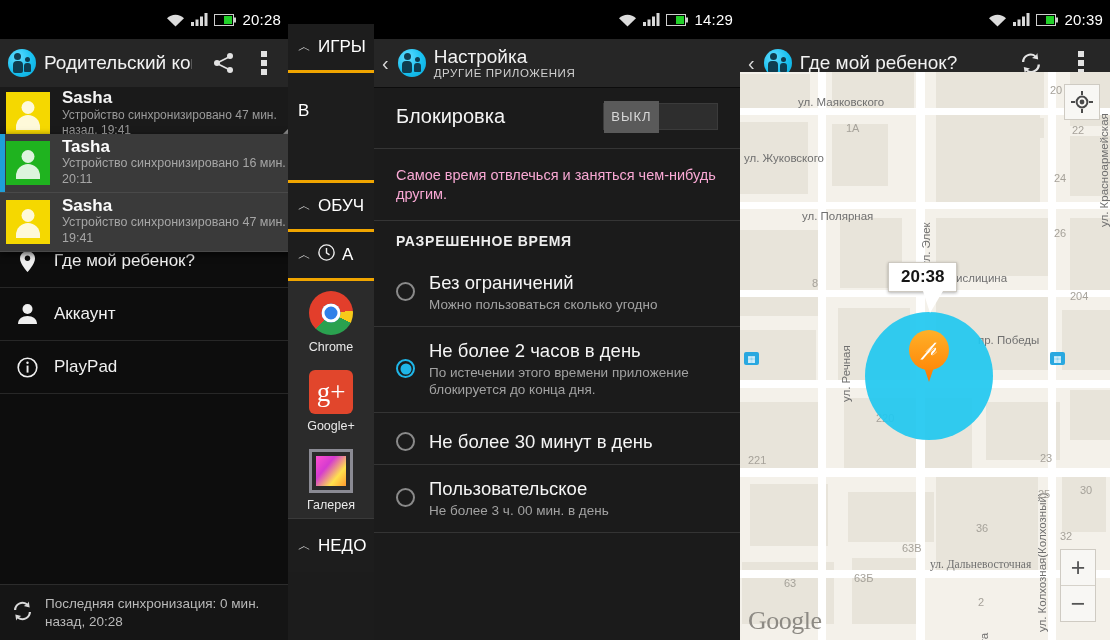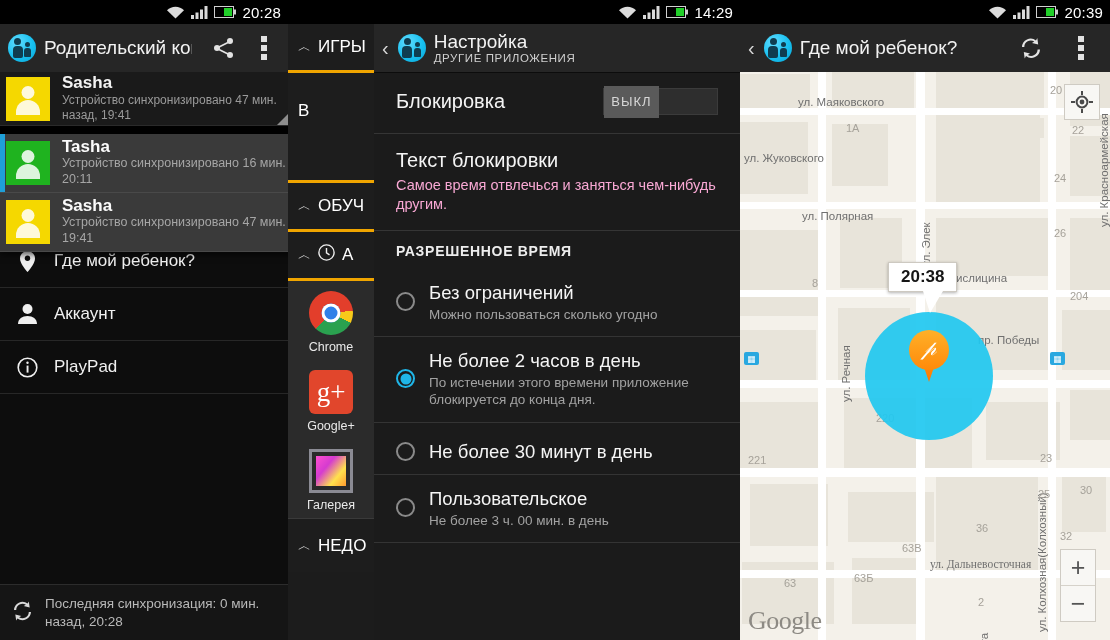--- a/index.html
+++ b/index.html
@@ -5,21 +5,21 @@
   * { margin:0; padding:0; box-sizing:border-box; }
   html,body{ width:1110px; height:640px; background:#000; overflow:hidden;
     font-family:"Liberation Sans", sans-serif; }
   .screen { position:absolute; top:0; height:640px; overflow:hidden; background:#000; }
   #panel-left   { left:0;   width:288px; }
   #panel-bg-strip{ left:288px; width:86px; background:#1c1c1c; }
   #panel-mid    { left:374px; width:366px; background:#1b1b1b; }
   #panel-right  { left:740px; width:370px; background:#f2efe9; }
 
   
-  .statusbar { height:24px; background:#000; display:flex; align-items:center;
+  .statusbar { height:39px; background:#000; display:flex; align-items:center;
     justify-content:flex-end; padding-right:7px; gap:6px; }
   .sb-time { color:#fff; font-size:15px; letter-spacing:.2px; }
   .ico-wifi, .ico-signal, .ico-batt { display:block; }
 
   
   .actionbar { height:48px; background:#262626; display:flex; align-items:center;
     padding:0 8px; gap:8px; position:relative;
     box-shadow:0 1px 0 #0c0c0c; }
   .appicon { width:28px; height:28px; border-radius:50%; flex:0 0 28px;
     background:radial-gradient(circle at 34% 30%, #62dcff 0%, #17c0f0 55%, #0aa6d6 100%);
@@ -372,21 +372,20 @@
 
   <div class="mid-body">
     <div class="toggle-row">
       <span class="set-title">Блокировка</span>
       <span class="switch">
         <span class="thumb">ВЫКЛ</span>
       </span>
     </div>
 
     <div class="set-row">
-      <div class="set-title">Текст блокировки</div>
       <div class="set-sub">Самое время отвлечься и заняться чем-нибудь другим.</div>
     </div>
 
     <div class="section-label" style="padding-top:12px;">РАЗРЕШЕННОЕ ВРЕМЯ</div>
 
     <div class="opt-row">
       <span class="radio"></span>
       <span class="opt-txt">
         <span class="opt-title">Без ограничений</span>
         <span class="opt-sub">Можно пользоваться сколько угодно</span>

